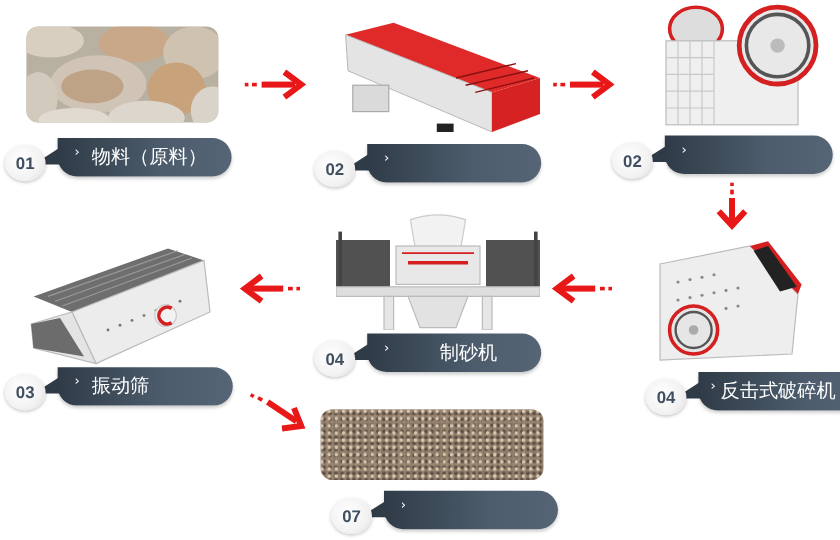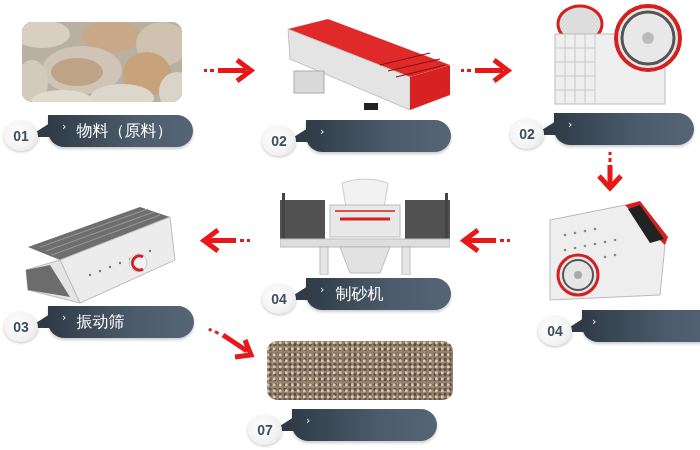--- a/index.html
+++ b/index.html
@@ -151,20 +151,21 @@
     <circle cx="38" cy="80" r="20" fill="#e6e6e6" stroke="#d42020" stroke-width="3"></circle>
     <circle cx="38" cy="80" r="15" fill="none" stroke="#555" stroke-width="2"></circle>
     <circle cx="38" cy="80" r="4" fill="#aaa"></circle>
   </svg>
 </div>
 <div class="label" style="left:538px;top:310px;width:190px;">
   <div class="badge">04</div>
   <div class="tail"></div>
   <div class="pill" style="width:146px;">
     <span class="chev" style="margin-left:10px;">›</span>
+    <span class="txt" style="margin-left:4px;">反击式破碎机</span>
   </div>
 </div>
 
 <svg class="arrow" style="left:460px;top:228px;" width="55" height="26" viewBox="0 0 55 26">
   <path d="M18 2 L4 12.5 L18 23" stroke="#e81818" stroke-width="5" fill="none"></path>
   <rect x="8" y="10" width="28" height="5" fill="#e81818"></rect>
   <rect x="40" y="11" width="4" height="3" fill="#e81818"></rect>
   <rect x="47" y="11" width="3" height="3" fill="#e81818"></rect>
 </svg>
 
@@ -182,21 +183,21 @@
     <rect x="40" y="72" width="8" height="28" fill="#e6e6e6" stroke="#bbb"></rect>
     <rect x="122" y="72" width="8" height="28" fill="#e6e6e6" stroke="#bbb"></rect>
     <polygon points="60,72 110,72 100,98 70,98" fill="#e2e2e2" stroke="#bbb"></polygon>
   </svg>
 </div>
 <div class="label" style="left:262px;top:278px;width:200px;">
   <div class="badge">04</div>
   <div class="tail"></div>
   <div class="pill" style="width:145px;">
     <span class="chev">›</span>
-    <span class="txt" style="margin-left:11px;">制砂机</span>
+    <span class="txt" style="margin-left:42px;">制砂机</span>
   </div>
 </div>
 
 <svg class="arrow" style="left:200px;top:228px;" width="55" height="26" viewBox="0 0 55 26">
   <path d="M18 2 L4 12.5 L18 23" stroke="#e81818" stroke-width="5" fill="none"></path>
   <rect x="8" y="10" width="28" height="5" fill="#e81818"></rect>
   <rect x="40" y="11" width="4" height="3" fill="#e81818"></rect>
   <rect x="47" y="11" width="3" height="3" fill="#e81818"></rect>
 </svg>
 
@@ -240,19 +241,19 @@
   <path d="M30 32 L46 30 L40 15" stroke="#e81818" stroke-width="5" fill="none"></path>
 </svg>
 
 <div class="img" style="left:267px;top:341px;width:186px;height:59px;border-radius:10px;overflow:hidden;
   background:
     radial-gradient(circle at 20% 30%, #d8c8b0 0 1px, transparent 2px) 0 0/6px 6px,
     radial-gradient(circle at 60% 70%, #5a4e44 0 1px, transparent 2px) 0 0/5px 5px,
     radial-gradient(circle at 40% 50%, #a08870 0 1px, transparent 2px) 0 0/4px 4px,
     #8a7a6a;">
 </div>
-<div class="label" style="left:248px;top:409px;width:200px;">
+<div class="label" style="left:276px;top:409px;width:200px;">
   <div class="badge">07</div>
   <div class="tail"></div>
   <div class="pill" style="width:145px;">
     <span class="chev">›</span>
   </div>
 </div>
 
 </body></html>

